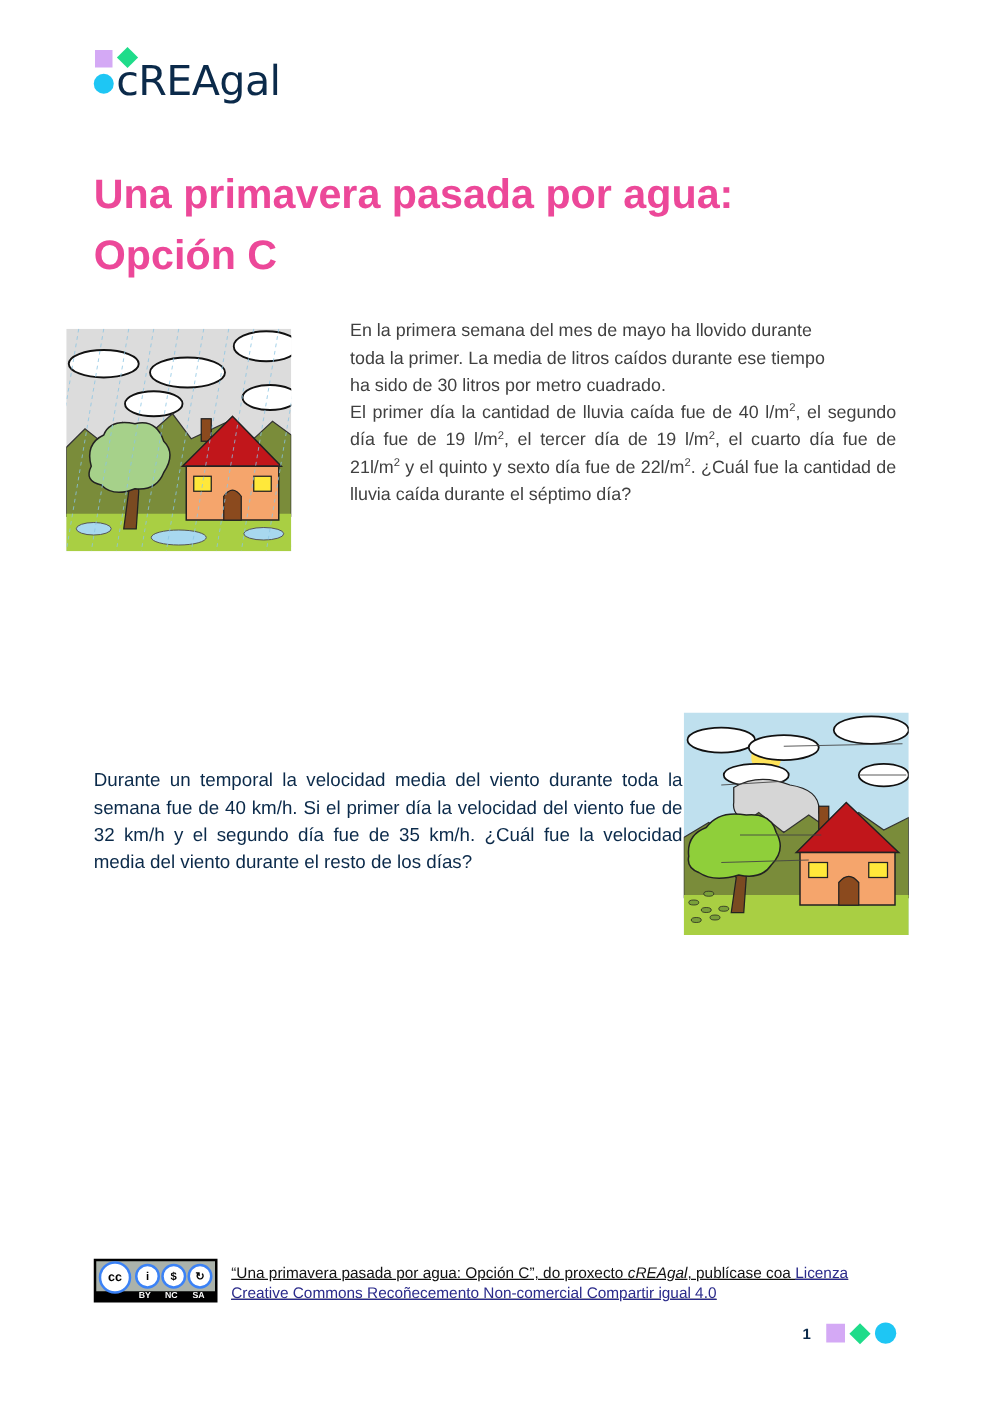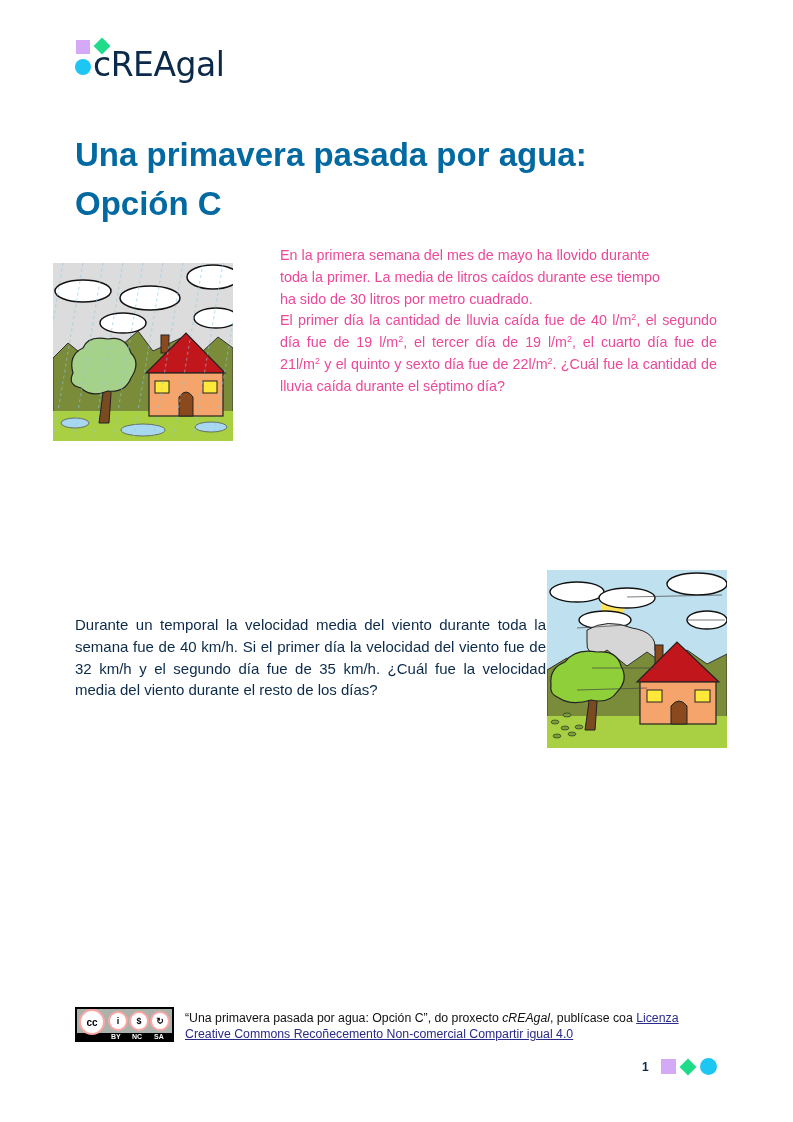--- a/index.html
+++ b/index.html
@@ -5,37 +5,37 @@
     * { box-sizing: border-box; margin: 0; padding: 0; }
     html, body { width: 793px; height: 1122px; background: #ffffff; overflow: hidden; }
     body { position: relative; font-family: "Liberation Sans", sans-serif; color: #0b2a4a; }
 
     .logo { position: absolute; left: 75px; top: 38px; width: 160px; height: 50px; }
     .logo .sq { position: absolute; left: 1px; top: 2px; width: 14px; height: 14px; background: #d4a9f5; }
     .logo .dia { position: absolute; left: 21px; top: 2px; width: 12px; height: 12px; background: #1fdc8a; transform: rotate(45deg); }
     .logo .circ { position: absolute; left: 0; top: 21px; width: 16px; height: 16px; background: #1ec6f4; border-radius: 50%; }
     .logo .word { position: absolute; left: 18px; top: 10px; font-size: 33px; font-weight: 400; color: #0b2a4a; letter-spacing: -0.5px; line-height: 1; font-family: "DejaVu Sans", sans-serif; }
 
-    .title { position: absolute; left: 75px; top: 130px; width: 650px; font-size: 33px; font-weight: 700; line-height: 49px; color: #0369a1; font-family: "Liberation Sans", sans-serif; }
+    .title { position: absolute; left: 75px; top: 130px; width: 650px; font-size: 33px; font-weight: 700; line-height: 49px; color: #ec4899; font-family: "Liberation Sans", sans-serif; }
 
     .img-rain { position: absolute; left: 53px; top: 263px; width: 180px; height: 178px; }
     .img-wind { position: absolute; left: 547px; top: 570px; width: 180px; height: 178px; }
 
-    .p1 { position: absolute; left: 280px; top: 245px; width: 437px; font-size: 14.3px; line-height: 21.8px; text-align: justify; color: #ec4899; }
+    .p1 { position: absolute; left: 280px; top: 255px; width: 437px; font-size: 14.3px; line-height: 21.8px; text-align: justify; color: #404040; }
     .p2 { position: absolute; left: 75px; top: 614px; width: 471px; font-size: 15px; line-height: 21.8px; text-align: justify; color: #0b2a4a; }
     .p1 .line, .p2 .line { display: block; }
     sup { font-size: 9px; vertical-align: 5px; line-height: 0; }
 
     .cc { position: absolute; left: 75px; top: 1007px; width: 99px; height: 35px; background: #000; }
     .cc .badge-top { position: absolute; left: 2px; top: 2px; width: 95px; height: 24px; background: #aab2ab; }
-    .cc .circle { position: absolute; width: 20px; height: 20px; border-radius: 50%; background: #fff; border: 2px solid #fca5a5; top: 4px; display: flex; align-items: center; justify-content: center; font-size: 9px; font-weight: 700; color: #000; }
+    .cc .circle { position: absolute; width: 20px; height: 20px; border-radius: 50%; background: #fff; border: 2px solid #3b82f6; top: 4px; display: flex; align-items: center; justify-content: center; font-size: 9px; font-weight: 700; color: #000; }
     .cc .big { width: 26px; height: 26px; top: 2px; left: 4px; font-size: 10px; }
     .cc .lbl { position: absolute; top: 26px; font-size: 7px; color: #fff; font-weight: 700; }
 
-    .license { position: absolute; left: 185px; top: 1010px; width: 540px; font-size: 12.3px; line-height: 16px; color: #111; }
+    .license { position: absolute; left: 185px; top: 1010px; width: 540px; font-size: 12.3px; line-height: 16px; color: #111; text-decoration: underline; }
     .license a { color: #2a2a8a; text-decoration: underline; }
     .license i { font-style: italic; }
 
     .footer { position: absolute; left: 642px; top: 1058px; height: 20px; width: 80px; }
     .footer .num { position: absolute; left: 0; top: 2px; font-size: 12px; font-weight: 700; color: #0b2a4a; }
     .footer .sq { position: absolute; left: 19px; top: 1px; width: 15px; height: 15px; background: #d4a9f5; }
     .footer .dia { position: absolute; left: 40px; top: 3px; width: 12px; height: 12px; background: #1fdc8a; transform: rotate(45deg); }
     .footer .circ { position: absolute; left: 58px; top: 0; width: 17px; height: 17px; border-radius: 50%; background: #1ec6f4; }
   </style>
 </head>

